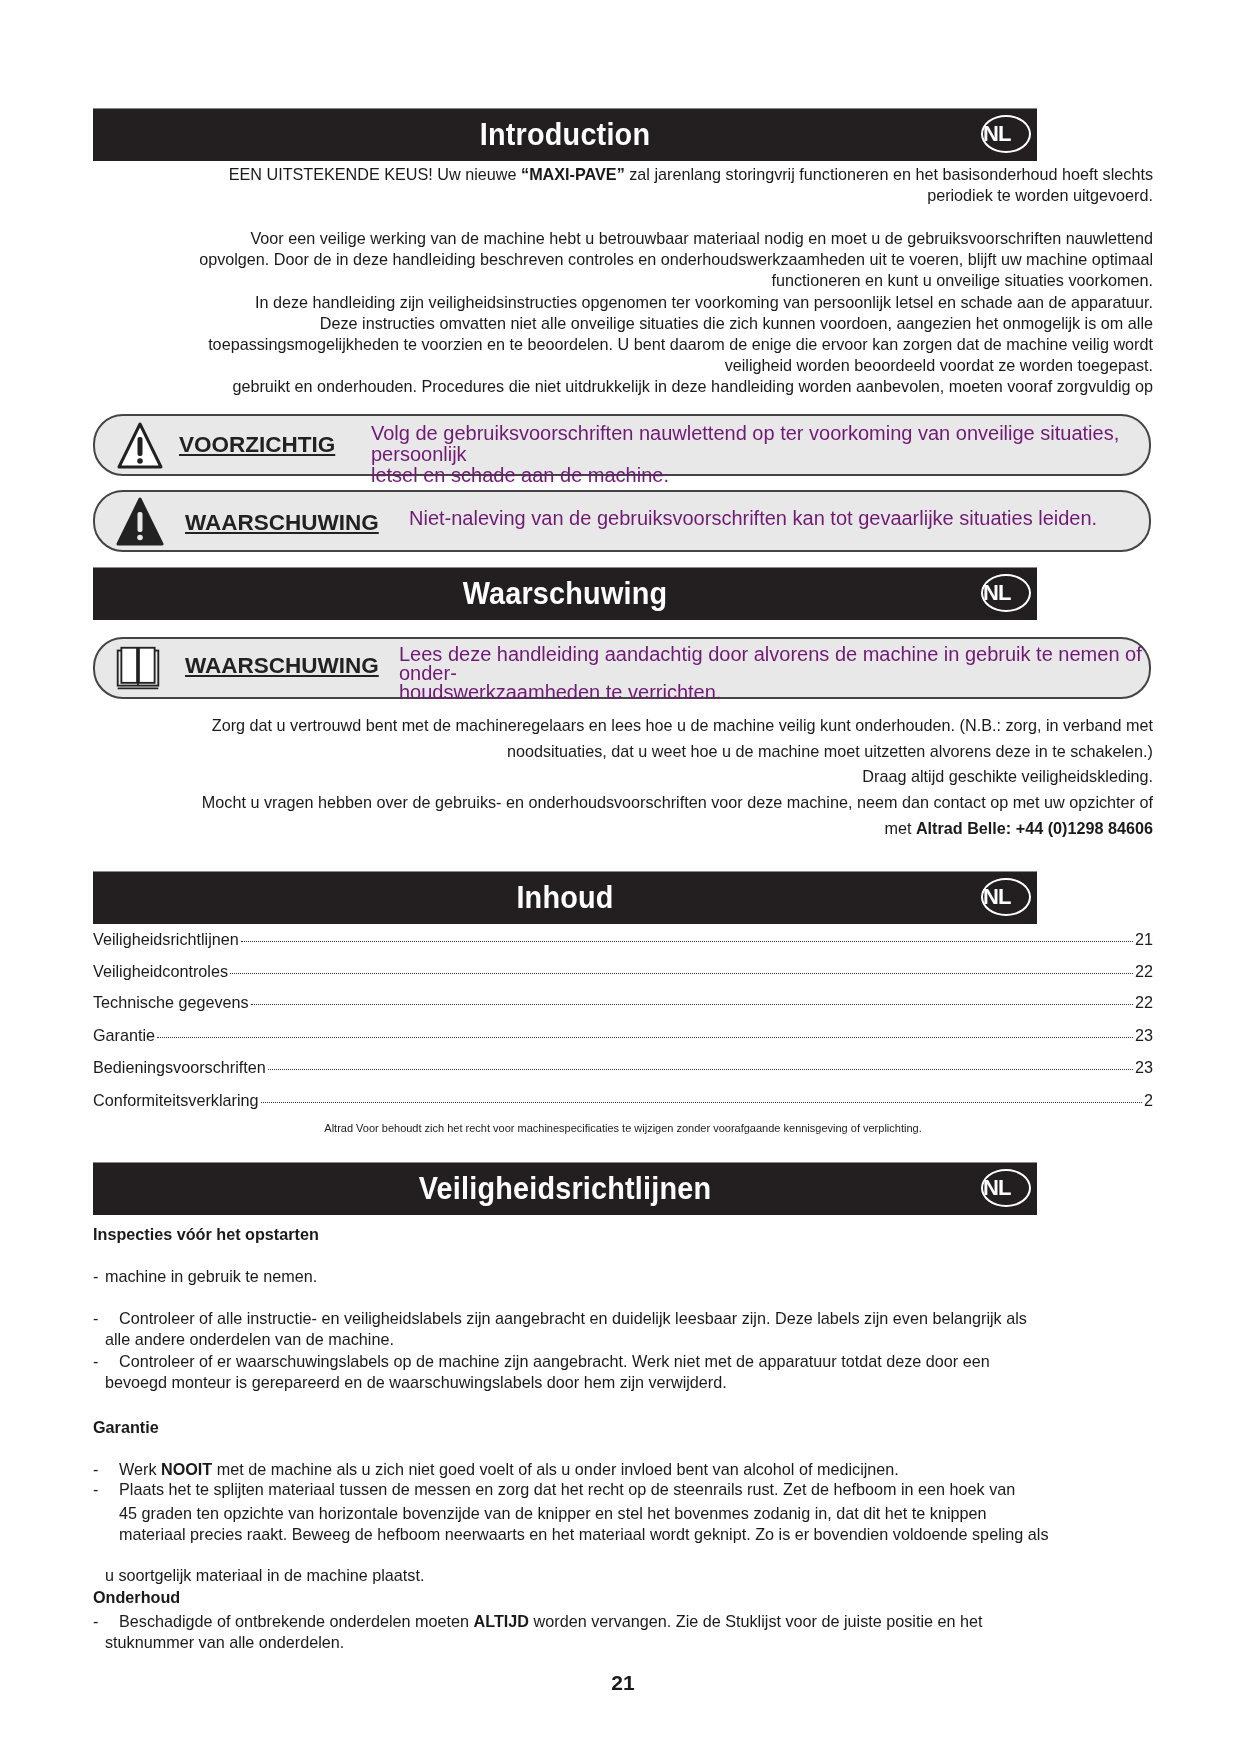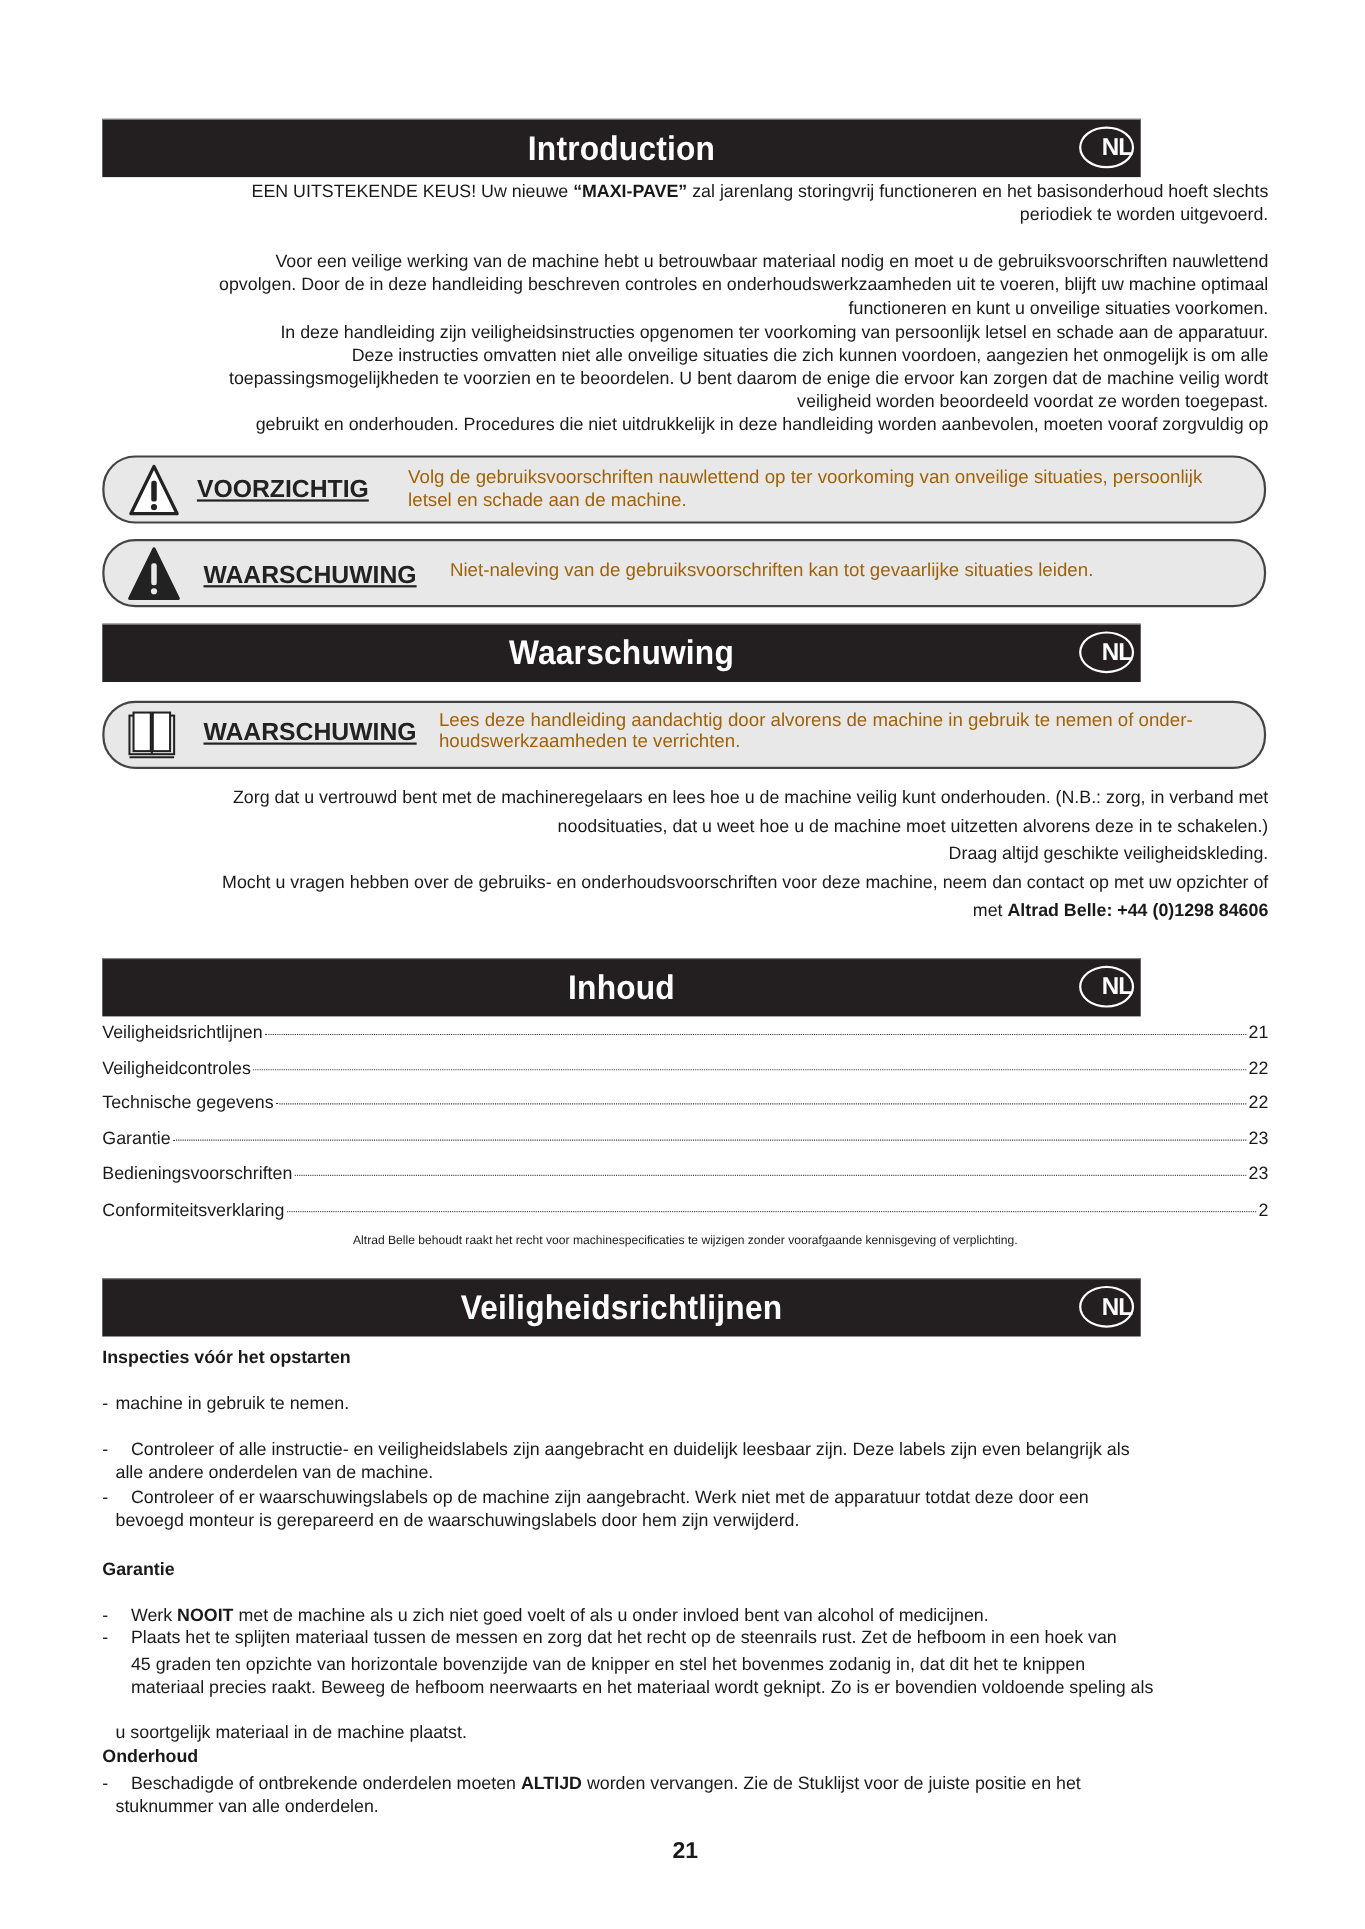--- a/index.html
+++ b/index.html
@@ -13,36 +13,36 @@
     background: #231f20; color: #fff; border-top: 1px solid #888;
   }
   .hdr .title {
     position: absolute; left: 0; right: 0; top: 0; height: 52px; line-height: 52px;
     text-align: center; font-size: 31px; font-weight: bold; letter-spacing: 0.2px;
     transform: scaleX(0.93);
   }
   .nl-badge {
     position: absolute; right: 6px; top: 6px; width: 50px; height: 38px;
     border: 2.5px solid #fff; border-radius: 50%; box-sizing: border-box;
-    color: #fff; font-weight: bold; font-size: 22px; line-height: 33px; text-align: right;
+    color: #fff; font-weight: bold; font-size: 22px; line-height: 33px; text-align: left;
     letter-spacing: -1px;
   }
   .txt { position: absolute; left: 0; width: 1060px; font-size: 16.2px; line-height: 21px; text-align: right; }
   .txt p { margin: 0; }
   .bold { font-weight: bold; }
   .cbox {
     position: absolute; left: 0; width: 1058px; height: 62px;
     background: #e8e8e8; border: 2px solid #444; border-radius: 30px; box-sizing: border-box;
   }
   .cbox .icon { position: absolute; left: 20px; top: 4px; width: 50px; height: 52px; }
   .cbox .label {
     position: absolute; left: 88px; font-size: 22.5px; font-weight: bold; text-decoration: underline;
     color: #222; top: 14px;
   }
-  .cbox .msg { position: absolute; font-size: 17px; line-height: 21px; color: #a16207; }
+  .cbox .msg { position: absolute; font-size: 20px; line-height: 21px; color: #701a75; }
   .toc-row {
     position: absolute; left: 0; width: 1060px; height: 22px; font-size: 16.2px;
     display: flex; align-items: baseline;
   }
   .toc-row .dots { flex: 1; border-bottom: 1.5px dotted #333; margin: 0 2px; transform: translateY(-3px); }
   .note { position: absolute; left: 0; width: 1060px; text-align: center; font-size: 11px; }
   .sub { position: absolute; left: 0; font-size: 16.2px; font-weight: bold; }
   .li { position: absolute; left: 0; width: 1060px; font-size: 16.2px; line-height: 21px; }
   .li .dash { position: absolute; left: 0; }
   .li .body { padding-left: 26px; }
@@ -160,21 +160,21 @@
         <span class="dots"></span>
         <span>23</span>
       </div>
     <div class="toc-row" style="top:1091px">
         <span>Conformiteitsverklaring</span>
         <span class="dots"></span>
         <span>2</span>
       </div>
   </div>
 
-  <div class="note" style="top:1122px">Altrad Belle behoudt raakt het recht voor machinespecificaties te wijzigen zonder voorafgaande kennisgeving of verplichting.</div>
+  <div class="note" style="top:1122px">Altrad Voor behoudt zich het recht voor machinespecificaties te wijzigen zonder voorafgaande kennisgeving of verplichting.</div>
 
   <div class="hdr" style="top:1162px">
     <div class="title">Veiligheidsrichtlijnen</div>
     <div class="nl-badge">NL</div>
   </div>
 
   <div class="sub" style="top:1225px">Inspecties vóór het opstarten</div>
 
   <div class="li" style="top:1266px">
     <span class="dash">-</span>

